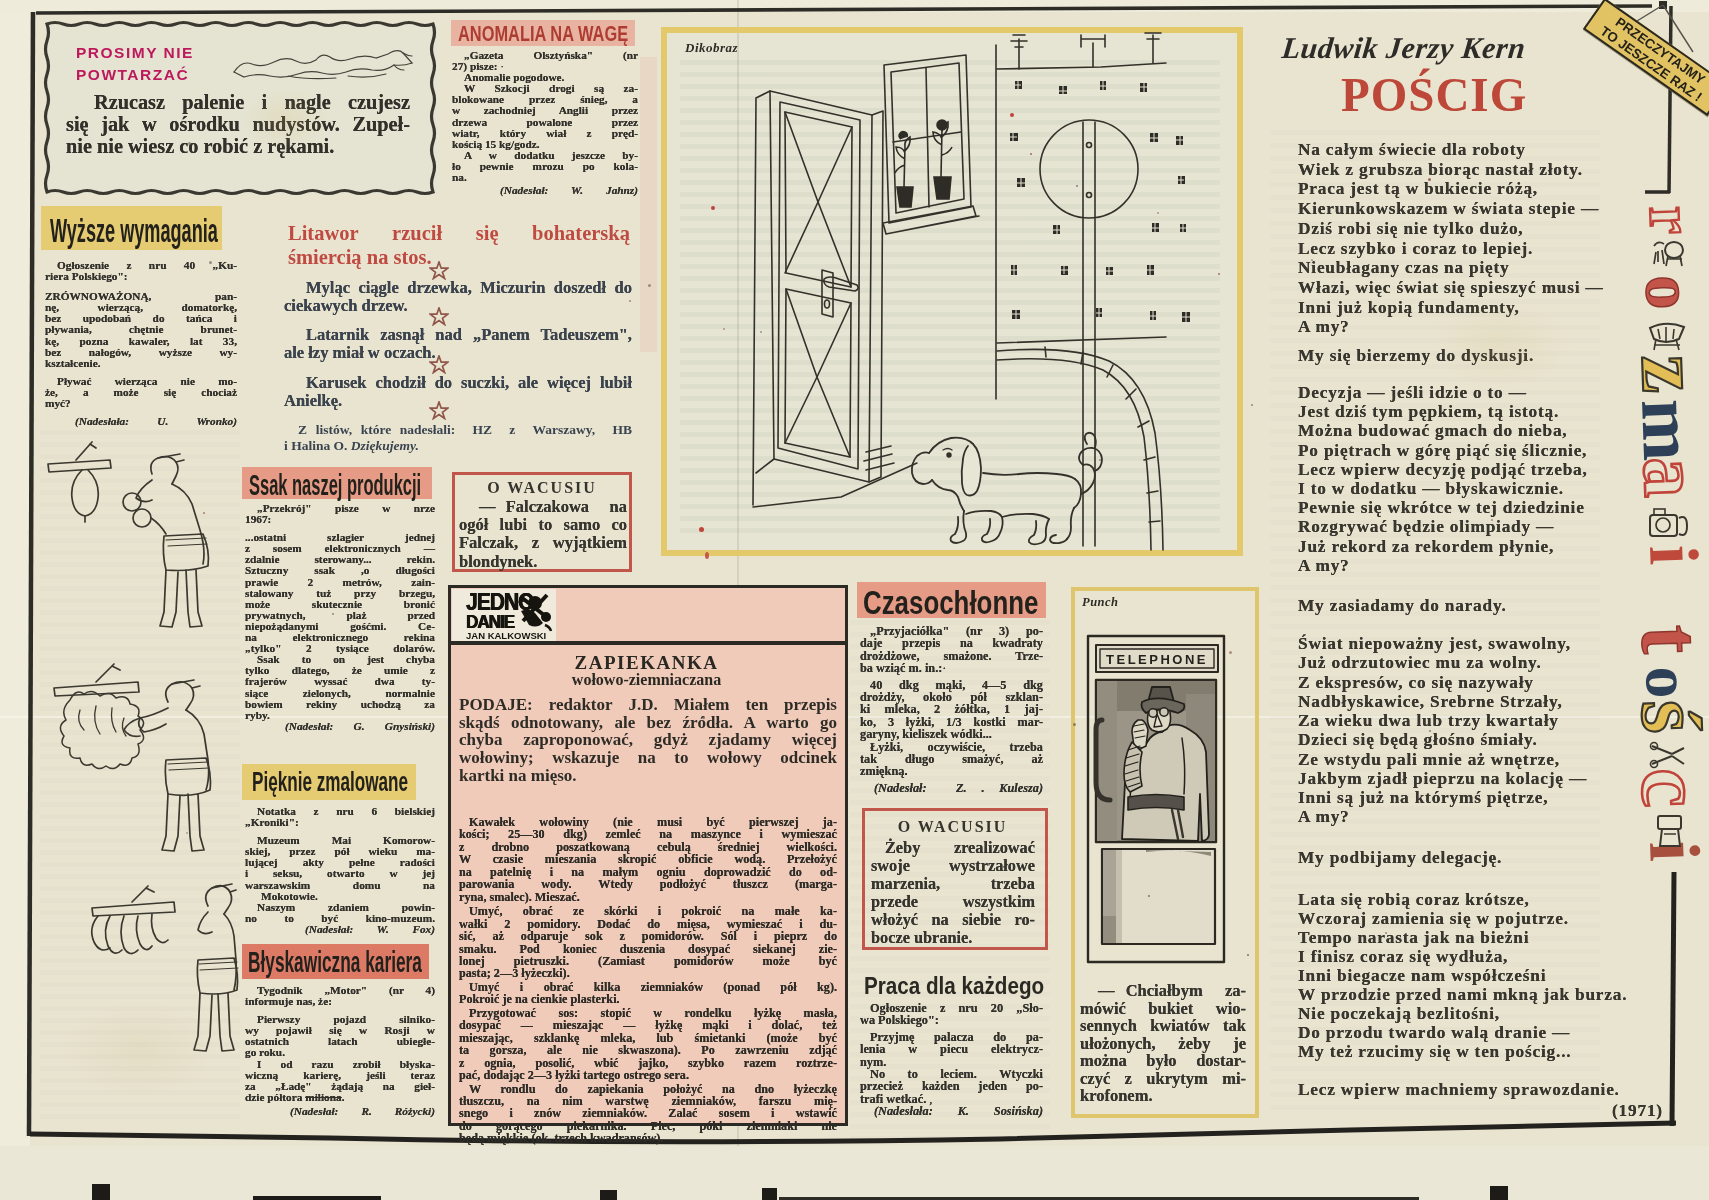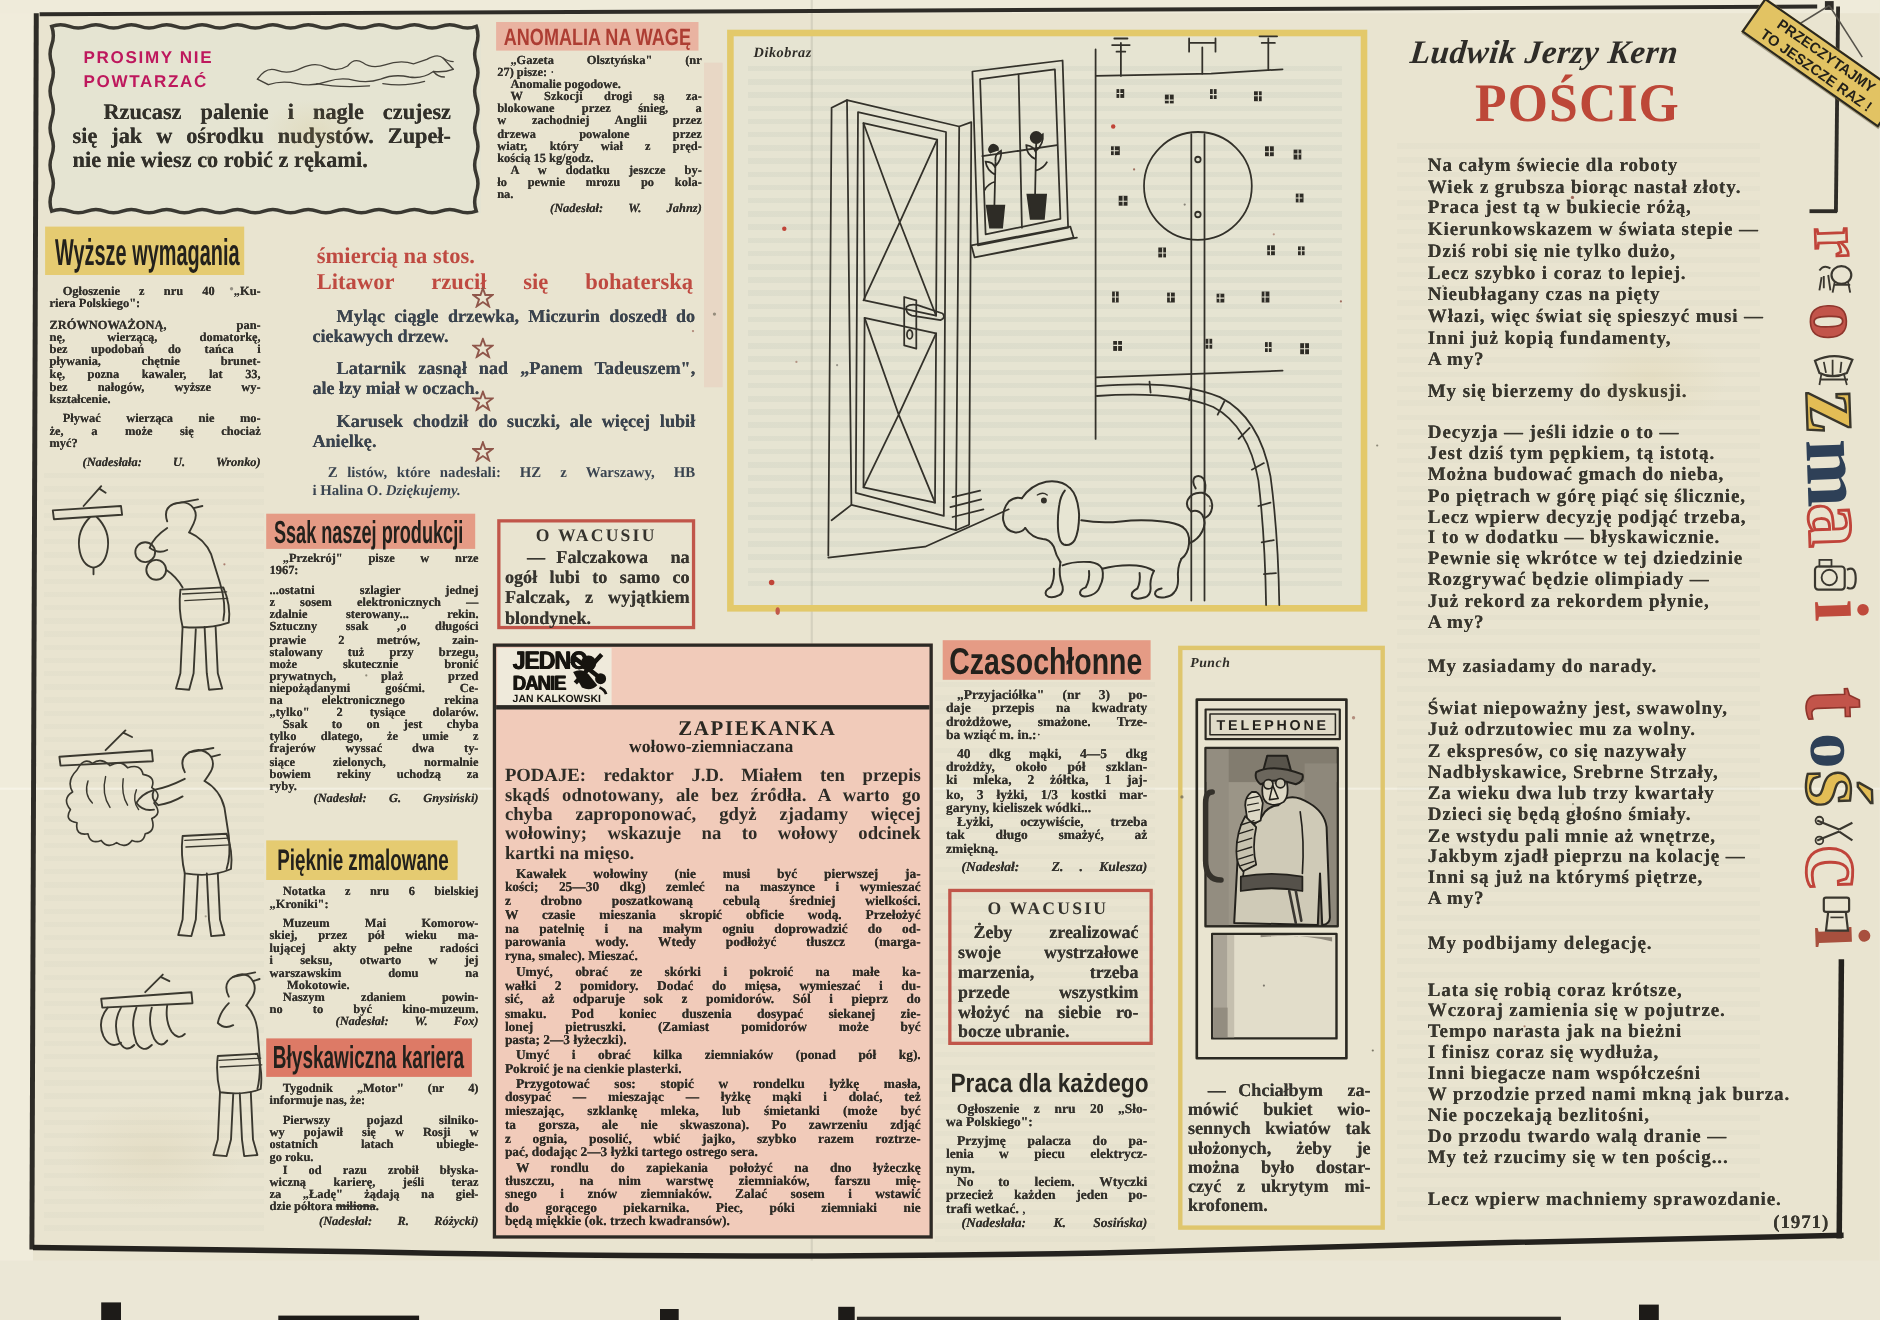--- a/index.html
+++ b/index.html
@@ -3,21 +3,21 @@
 <meta charset="utf-8">
 <style>
 html,body{margin:0;padding:0;}
 #page{position:relative;width:1709px;height:1200px;background:#e9e4d0;overflow:hidden;
  font-family:"Liberation Serif",serif;}
 .abs{position:absolute;}
 .j{text-align:justify;text-align-last:justify;}
 .c{text-align:center;}
 .t11{font-family:"Liberation Serif",serif;font-size:11.3px;line-height:11.1px;font-weight:bold;color:#33312c;text-shadow:0 0 0.45px #33312c;}
 .t12{font-family:"Liberation Serif",serif;font-size:12.3px;line-height:12.4px;font-weight:bold;color:#33312c;text-shadow:0 0 0.45px #33312c;}
-.t13{font-family:"Liberation Serif",serif;font-size:12.2px;line-height:12.45px;font-weight:bold;color:#33312c;text-shadow:0 0 0.45px #33312c;}
+.t13{font-family:"Liberation Serif",serif;font-size:12.2px;line-height:12.45px;font-weight:bold;color:#33312c;text-shadow:0 0 0.45px #33312c;margin-top:28px;}
 .t16{font-family:"Liberation Serif",serif;font-size:16.5px;line-height:18px;font-weight:bold;color:#37352f;text-shadow:0 0 0.5px #37352f;}
 .hd{font-family:"Liberation Sans",sans-serif;font-weight:bold;color:#23211c;white-space:nowrap;transform-origin:left center;}
 .ybar{background:#e5cb71;}
 .rbar{background:#e59b85;}
 .it{font-style:italic;}
 .poem{font-family:"Liberation Serif",serif;font-size:17.3px;line-height:19.35px;font-weight:bold;color:#38362e;white-space:nowrap;letter-spacing:0.8px;text-shadow:0 0 0.5px #38362e;}
 </style>
 </head>
 <body>
 <div id="page">
@@ -209,22 +209,22 @@
 <div>wiatr, który wiał z pręd-</div>
 <div style="text-align-last:left;">kością 15 kg/godz.</div>
 <div style="text-indent:12px;">A w dodatku jeszcze by-</div>
 <div>ło pewnie mrozu po kola-</div>
 <div style="text-align-last:left;">na.</div>
 <div style="height:2px;"></div>
 <div class="it" style="text-indent:48px;">(Nadesłał: W. Jahnz)</div>
 </div>
 
 <div class="abs j" style="left:288px;top:221px;width:342px;font-size:20.5px;line-height:24px;font-weight:bold;color:#bf4a41;">
+<div>Litawor&nbsp;&nbsp;rzucił&nbsp;&nbsp;się&nbsp;&nbsp;bohaterską</div>
 <div style="text-align-last:left;">śmiercią na stos.</div>
-<div>Litawor&nbsp;&nbsp;rzucił&nbsp;&nbsp;się&nbsp;&nbsp;bohaterską</div>
 </div>
 <svg class="abs" style="left:429px;top:261px;" width="20" height="19" viewBox="0 0 20 19">
       <path d="M10 1 L12.2 7.2 L18.8 7.2 L13.5 11.2 L15.6 17.5 L10 13.6 L4.4 17.5 L6.5 11.2 L1.2 7.2 L7.8 7.2 Z" fill="none" stroke="#8f564a" stroke-width="1.7"></path>
     </svg>
 <div class="abs t16 j" style="left:284px;top:279px;width:348px;color:#3a4450;">
 <div style="text-indent:22px;">Myląc ciągle drzewka, Miczurin doszedł do</div>
 <div style="text-align-last:left;">ciekawych drzew.</div>
 </div>
 <svg class="abs" style="left:429px;top:307px;" width="20" height="19" viewBox="0 0 20 19">
       <path d="M10 1 L12.2 7.2 L18.8 7.2 L13.5 11.2 L15.6 17.5 L10 13.6 L4.4 17.5 L6.5 11.2 L1.2 7.2 L7.8 7.2 Z" fill="none" stroke="#8f564a" stroke-width="1.7"></path>
@@ -263,21 +263,21 @@
 
 <div class="abs" style="left:466px;top:592px;font-family:'Liberation Sans',sans-serif;font-weight:bold;font-size:21px;line-height:17px;color:#16140f;letter-spacing:-1px;text-shadow:0.6px 0 0 #16140f, -0.3px 0 0 #16140f;transform:scaleY(1.1);transform-origin:left top;">JEDNO<br><span style="font-size:17px;">DANIE</span></div>
 <div class="abs" style="left:466px;top:630px;font-family:'Liberation Sans',sans-serif;font-weight:bold;font-size:9.5px;color:#16140f;">JAN KALKOWSKI</div>
 <svg class="abs" style="left:517px;top:593px;" width="38" height="40" viewBox="0 0 38 40">
 <path d="M4 4 L32 26 M30 2 L6 28" stroke="#16140f" stroke-width="4"></path>
 <circle cx="18" cy="10" r="7" fill="#16140f"></circle>
 <path d="M4 18 Q12 14 18 20 L26 30 Q20 36 12 32 Z" fill="#16140f"></path>
 <circle cx="29" cy="24" r="5" fill="#16140f"></circle>
 <path d="M2 10 Q6 6 10 8 M28 32 Q33 34 34 38" stroke="#16140f" stroke-width="2.5" fill="none"></path>
 </svg>
-<div class="abs c" style="left:448px;top:652px;width:397px;font-size:19px;font-weight:bold;letter-spacing:1.5px;color:#2a2822;padding-left:42px;">ZAPIEKANKA</div>
+<div class="abs c" style="left:448px;top:652px;width:397px;font-size:19px;font-weight:bold;letter-spacing:1.5px;color:#2a2822;">ZAPIEKANKA</div>
 <div class="abs c" style="left:448px;top:671px;width:397px;font-size:16px;font-weight:bold;color:#2a2822;">wołowo-ziemniaczana</div>
 <div class="abs j" style="left:459px;top:696px;width:378px;font-size:17px;line-height:17.65px;font-weight:bold;color:#2e2c26;">
 <div>PODAJE:&nbsp;&nbsp;redaktor&nbsp;&nbsp;J.D.&nbsp;&nbsp;Miałem&nbsp;&nbsp;ten&nbsp;&nbsp;przepis</div>
 <div>skądś odnotowany, ale bez źródła. A warto go</div>
 <div>chyba&nbsp;&nbsp;zaproponować,&nbsp;&nbsp;gdyż&nbsp;&nbsp;zjadamy&nbsp;&nbsp;więcej</div>
 <div>wołowiny; wskazuje na to wołowy odcinek</div>
 <div style="text-align-last:left;">kartki na mięso.</div>
 </div>
 <div class="abs t13 j" style="left:459px;top:788px;width:378px;color:#2e2c26;">
 <div style="text-indent:10px;">Kawałek wołowiny (nie musi być pierwszej ja-</div>

